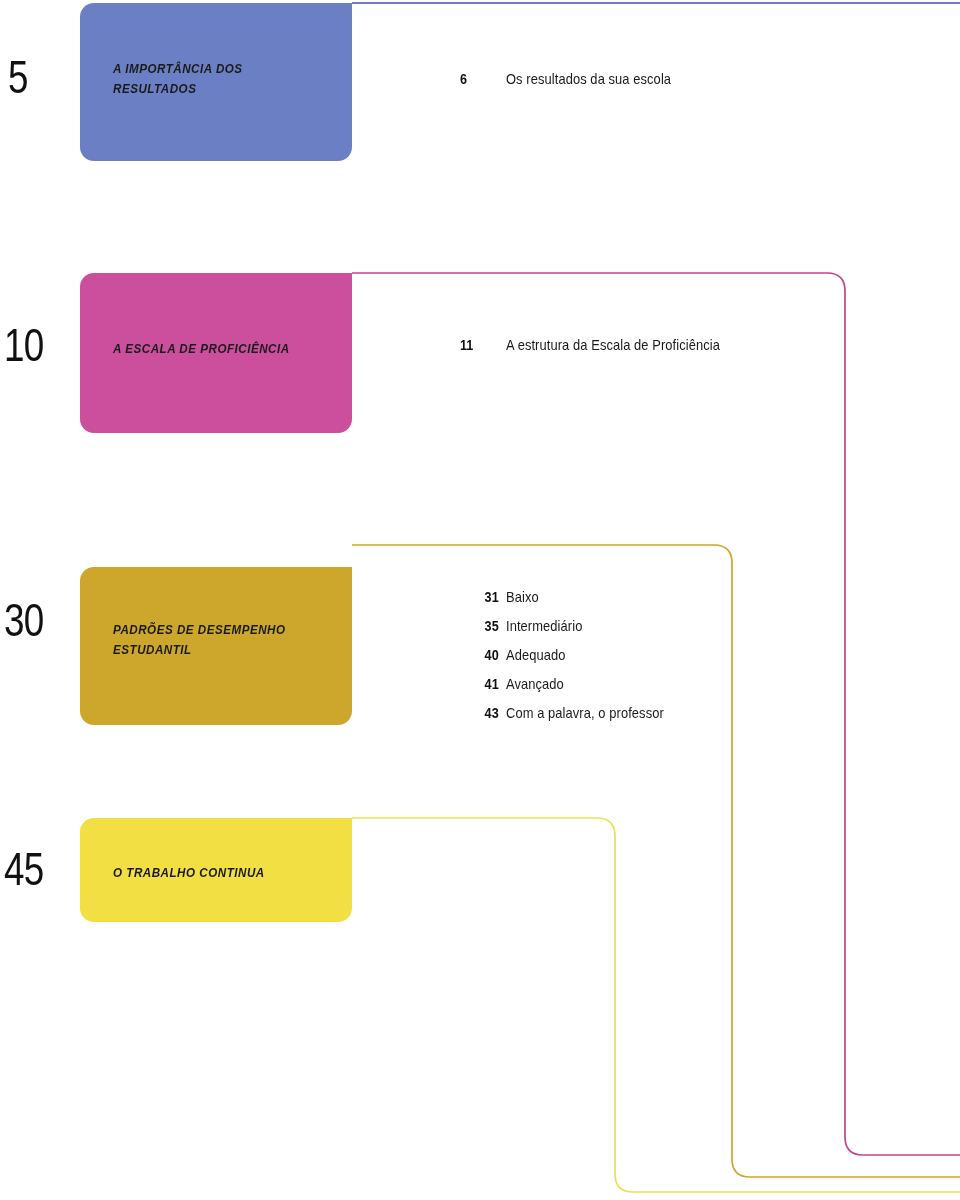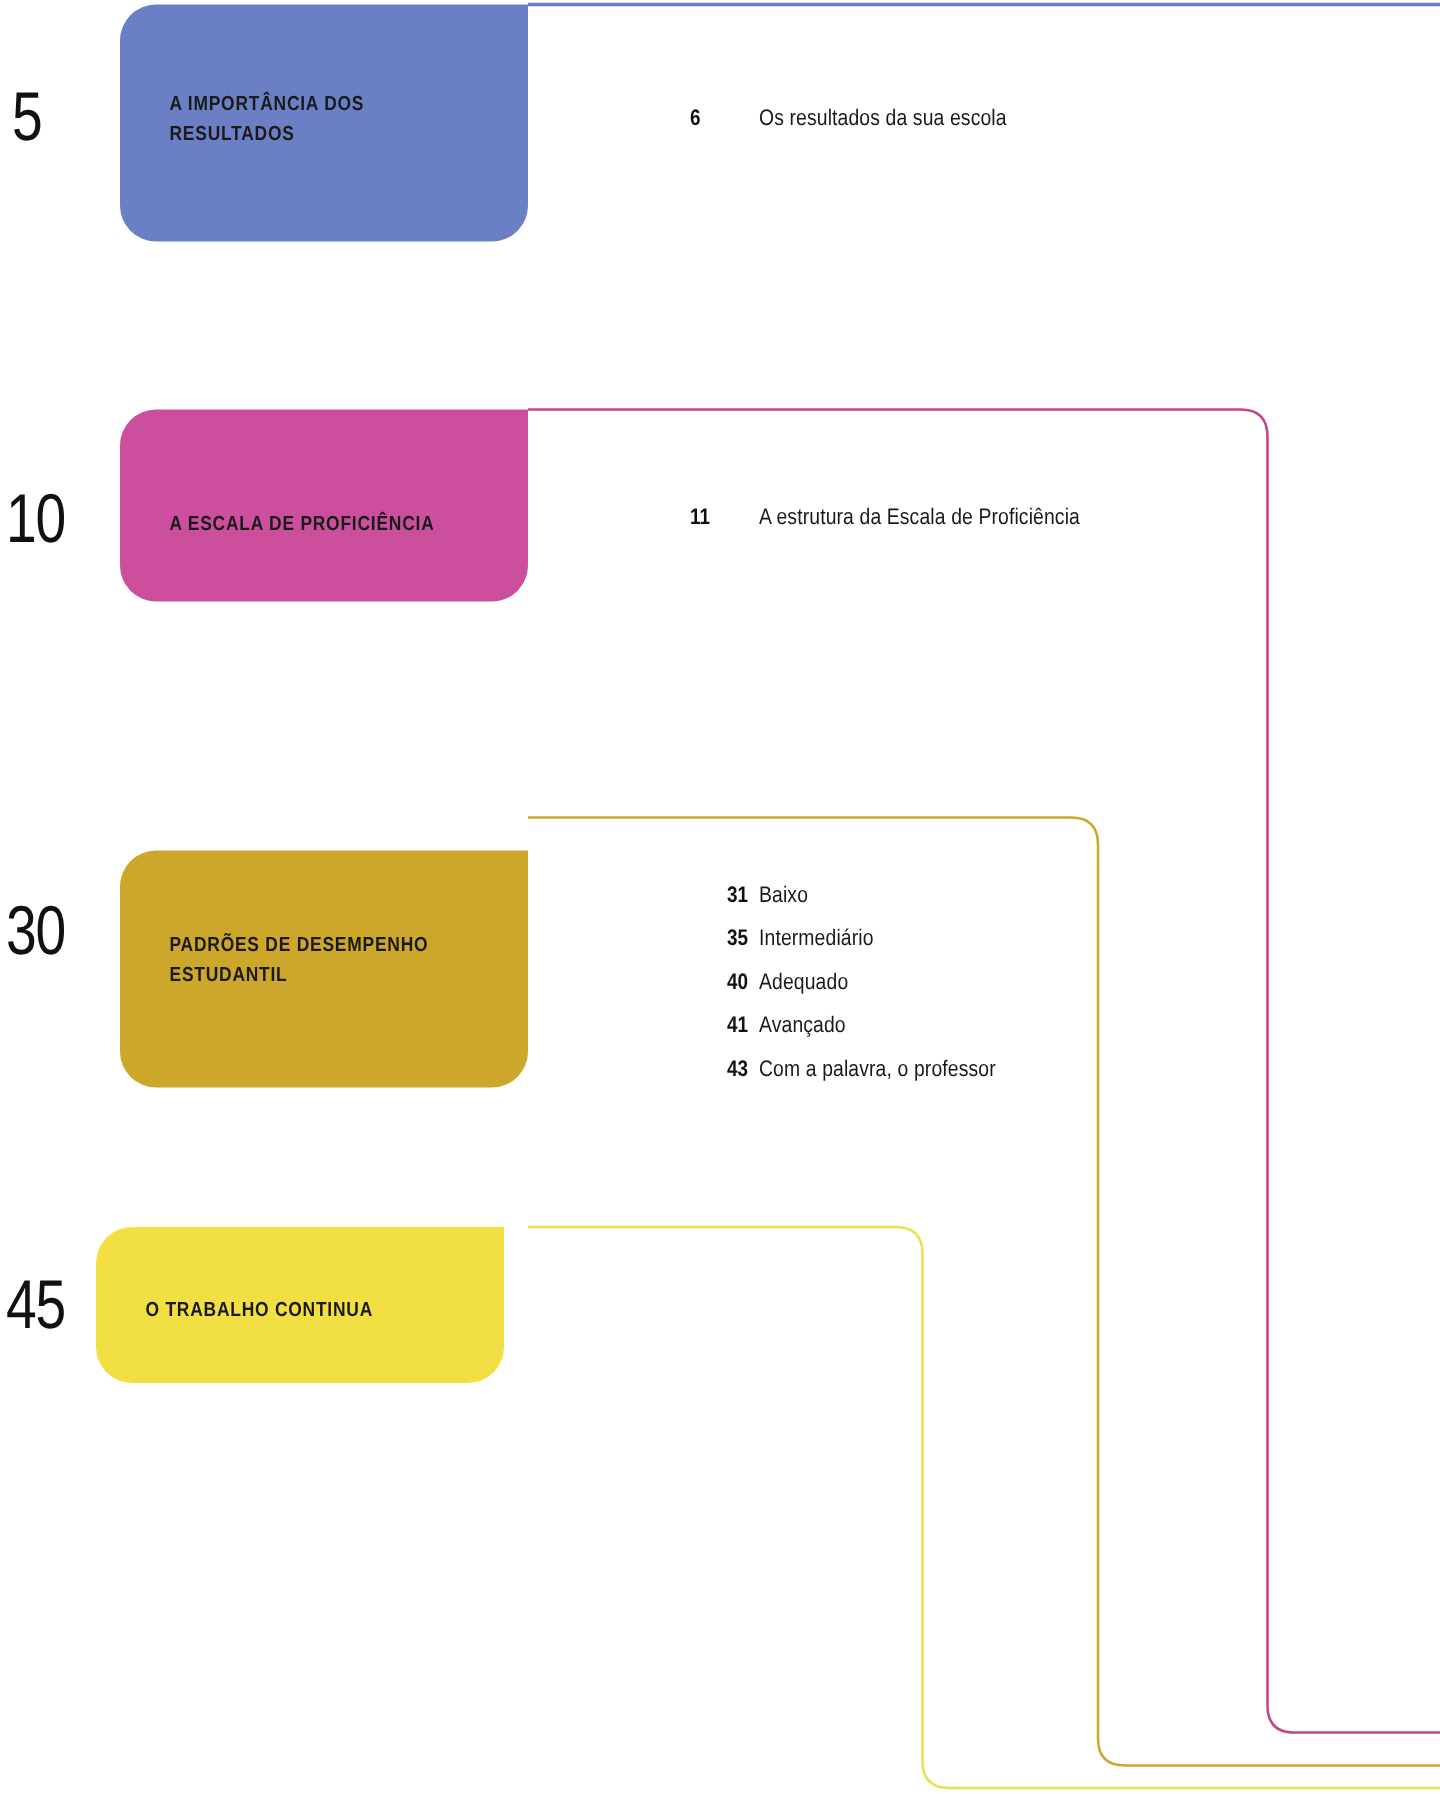--- a/index.html
+++ b/index.html
@@ -22,22 +22,23 @@
     left: 0;
     top: 0;
     width: 960px;
     height: 1200px;
     pointer-events: none;
   }
 
   
   .block {
     position: absolute;
-    border-radius: 24px;
+    border-radius: 14px;
     box-sizing: border-box;
+    font-style: italic;
   }
   .block-label {
     position: absolute;
     left: 33px;
     font-family: "Liberation Sans Narrow", "Liberation Sans", sans-serif;
     font-size: 13.5px;
     font-weight: 700;
     letter-spacing: 0.6px;
     line-height: 1.45;
     color: #1a1a1a;
@@ -115,21 +116,21 @@
 
   <div class="entries" style="left:460px; top:70px;">
     <div class="entry">
       <span class="entry-page">6</span>
       <span class="entry-title">Os resultados da sua escola</span>
     </div>
   </div>
 
   <div class="big-num" style="left:4px; top:322px;">10</div>
 
-  <div class="block" style="left:80px; top:273px; width:272px; height:128px; background:#CC4F9E; border-top-right-radius:0;">
+  <div class="block" style="left:80px; top:273px; width:272px; height:160px; background:#CC4F9E; border-top-right-radius:0;">
     <div class="block-label" style="top:66px;">A ESCALA DE PROFICIÊNCIA</div>
   </div>
 
   <div class="entries" style="left:460px; top:336px;">
     <div class="entry">
       <span class="entry-page">11</span>
       <span class="entry-title">A estrutura da Escala de Proficiência</span>
     </div>
   </div>
 
@@ -158,17 +159,17 @@
       <span class="entry-title">Avançado</span>
     </div>
     <div class="entry">
       <span class="entry-page">43</span>
       <span class="entry-title">Com a palavra, o professor</span>
     </div>
   </div>
 
   <div class="big-num" style="left:4px; top:846px;">45</div>
 
-  <div class="block" style="left:64px; top:818px; width:272px; height:104px; background:#F2DF43; border-top-right-radius:0;">
+  <div class="block" style="left:80px; top:818px; width:272px; height:104px; background:#F2DF43; border-top-right-radius:0;">
     <div class="block-label" style="top:45px;">O TRABALHO CONTINUA</div>
   </div>
 
 </div>
 
 </body></html>

